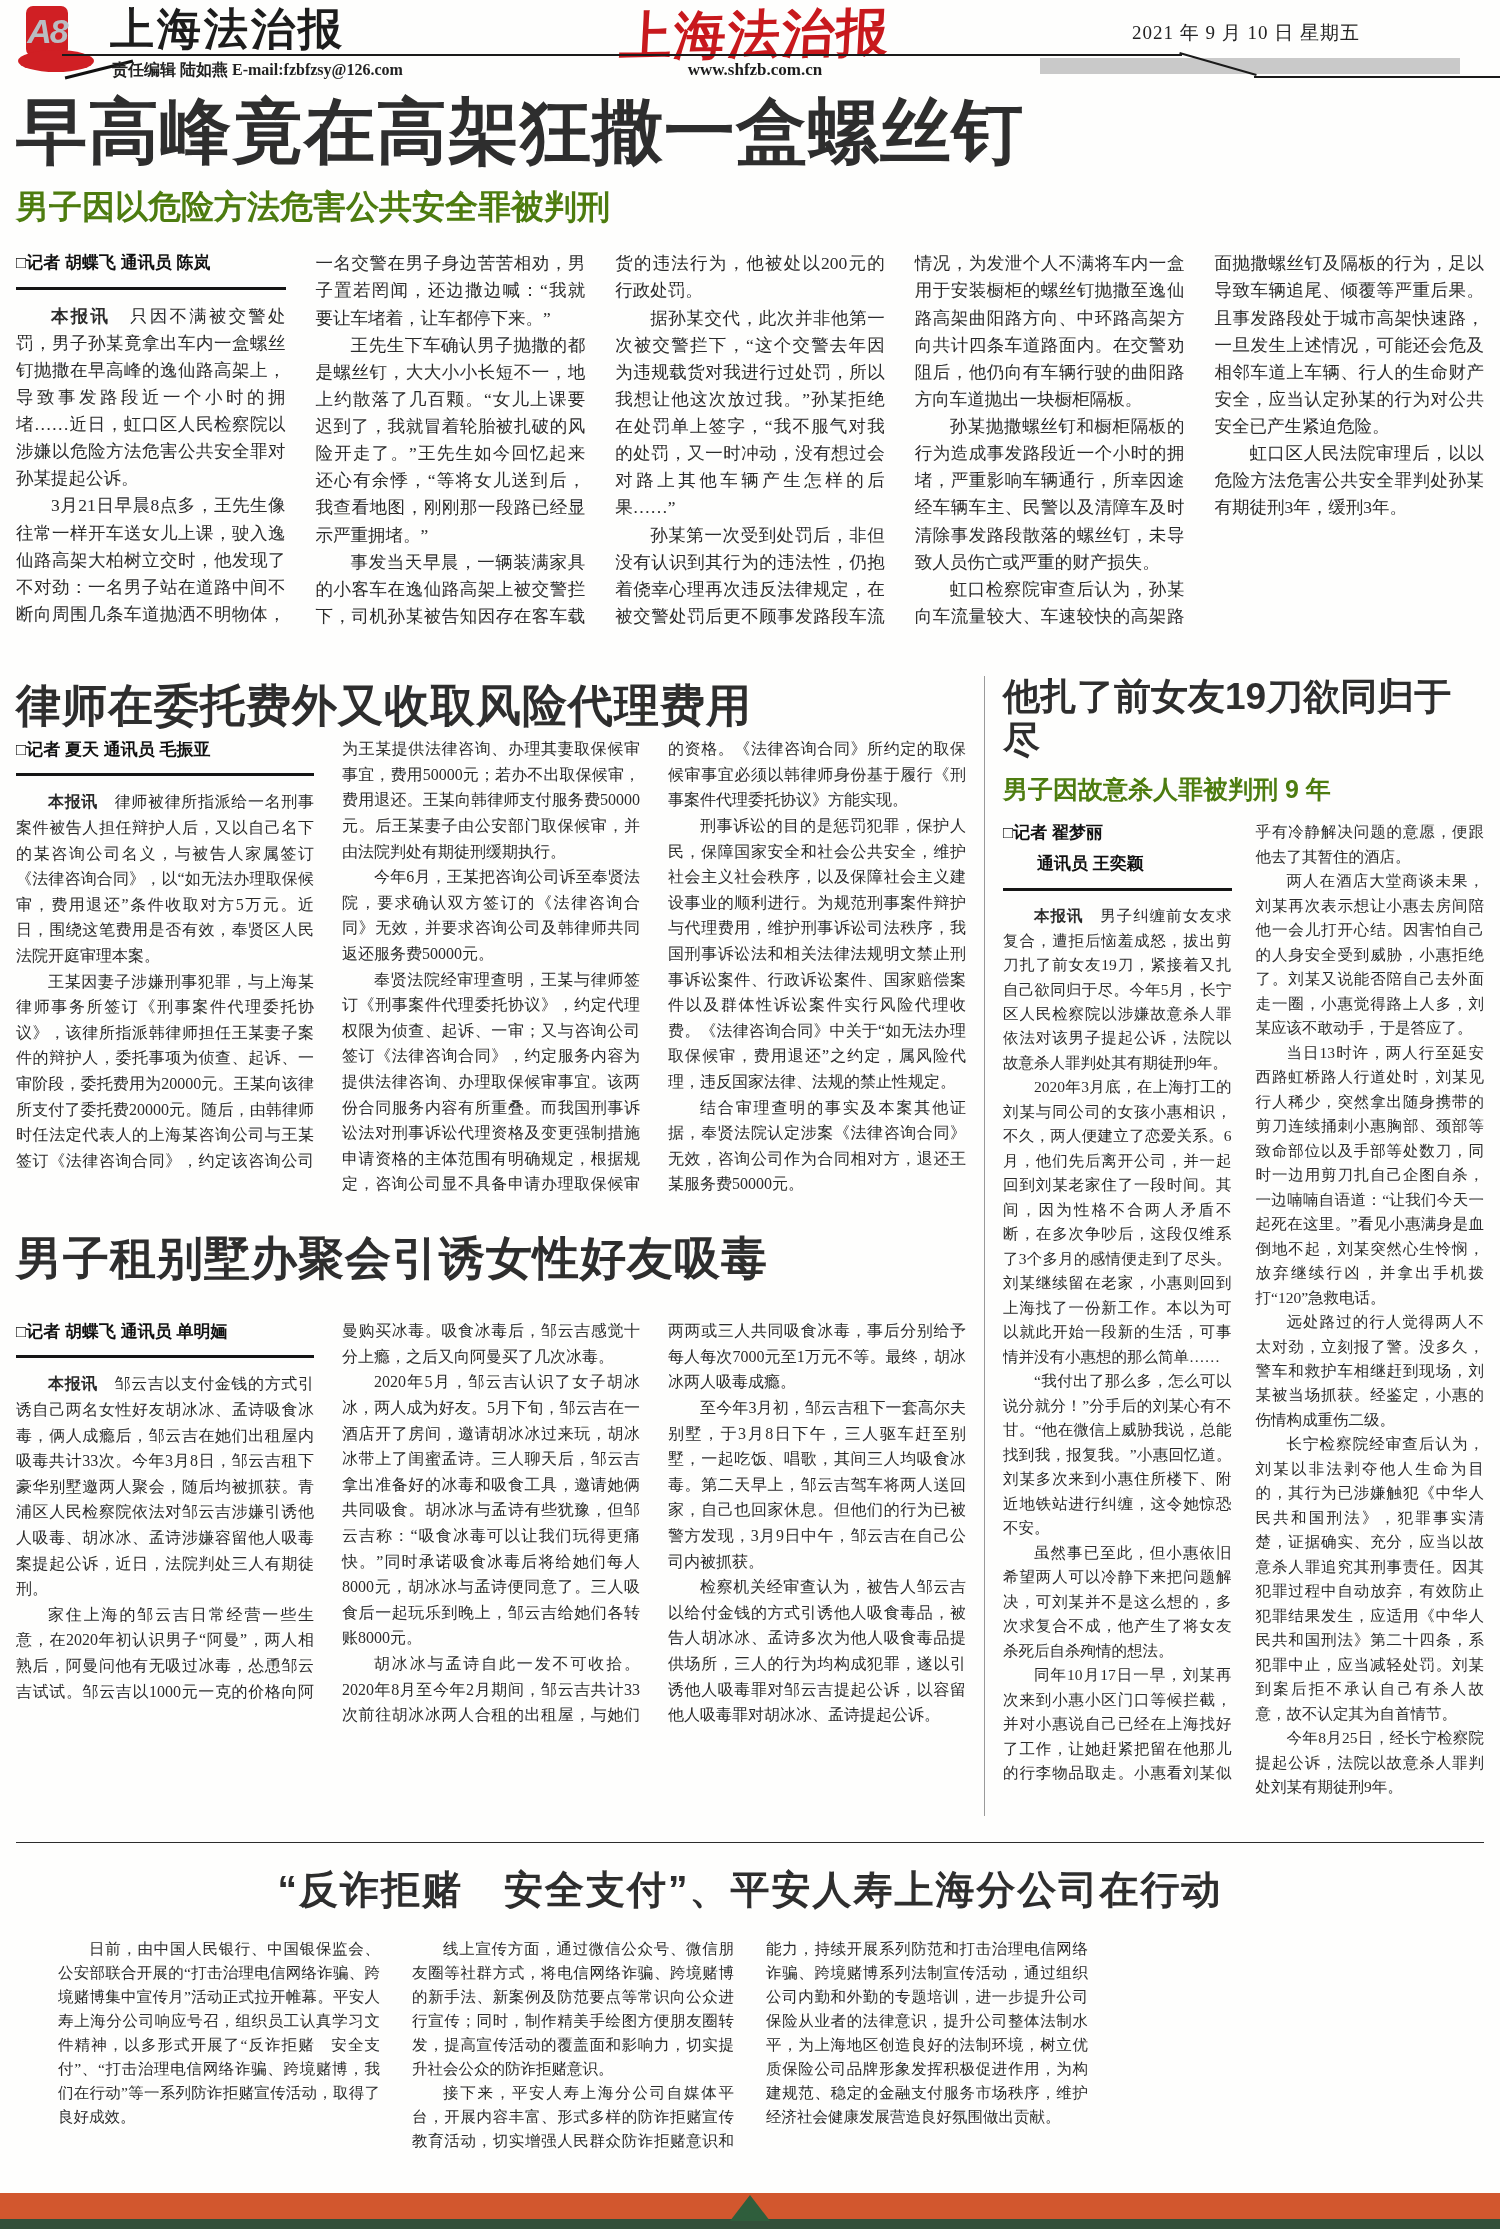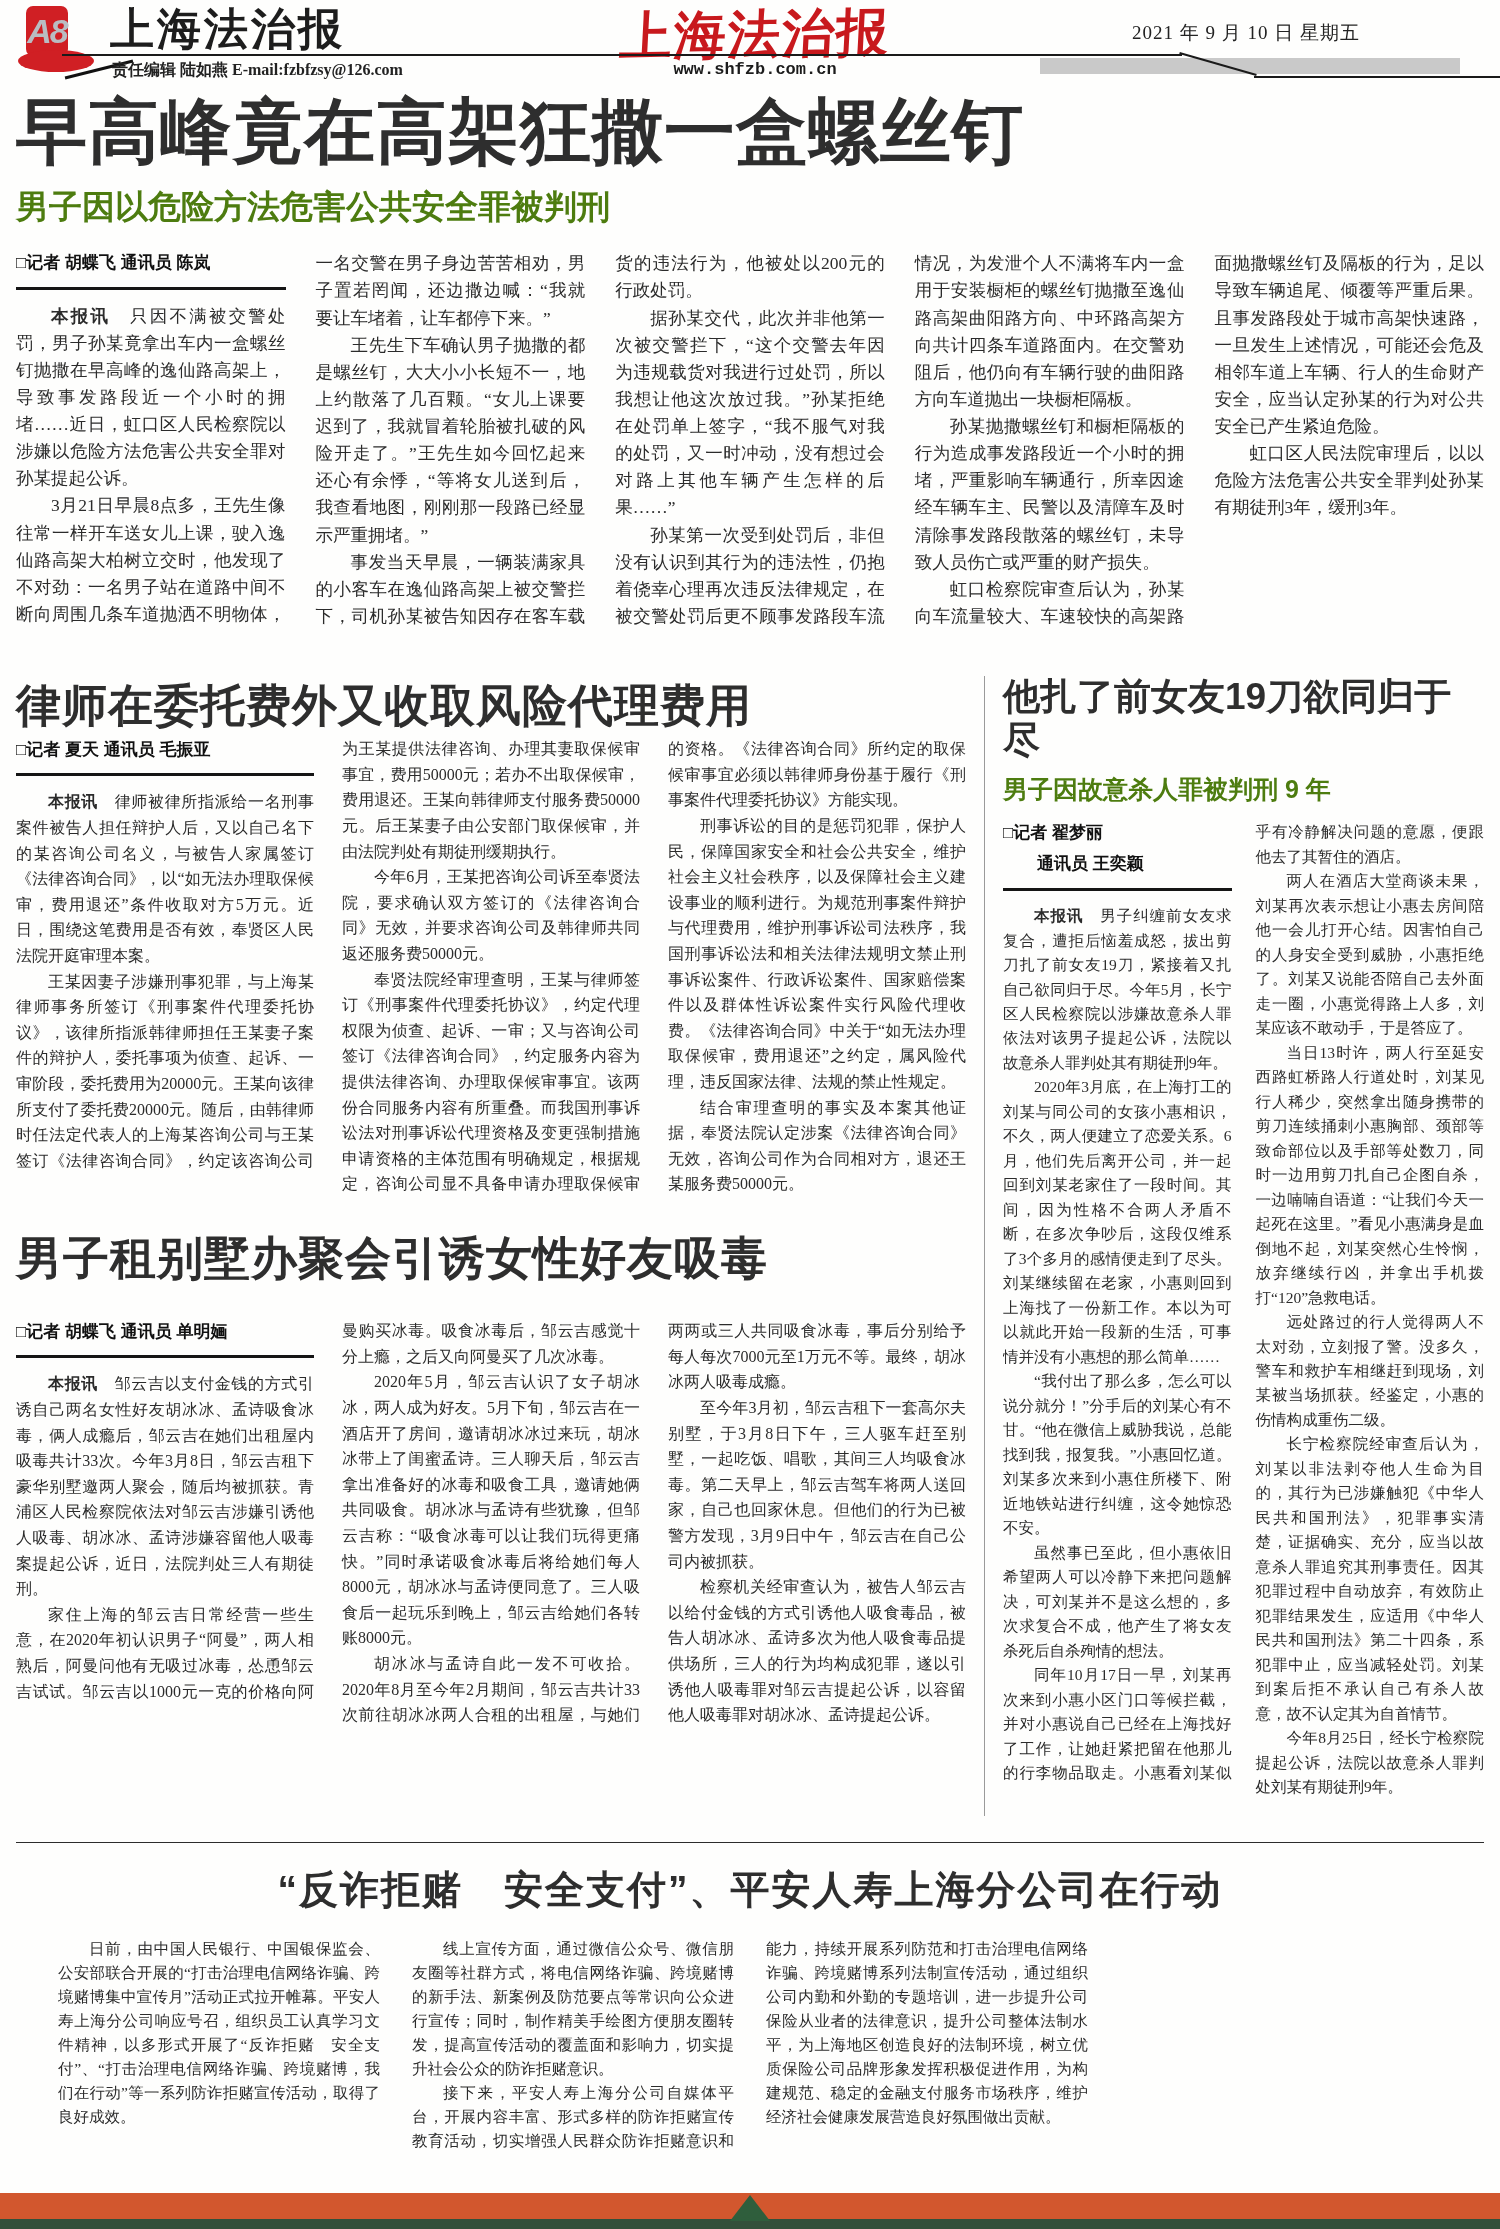--- a/index.html
+++ b/index.html
@@ -16,21 +16,21 @@
                 font-size:34px;color:#b9bcc2;letter-spacing:-2px;}
   .badge-ellipse{position:absolute;left:6px;top:46px;width:76px;height:22px;background:#d01f24;border-radius:50%;}
   .badge-diag{position:absolute;left:52px;top:64px;width:70px;height:3px;background:#111;transform:rotate(-14deg);}
   .section-title{position:absolute;left:110px;top:0px;font-family:"Liberation Sans",sans-serif;
                  font-weight:900;font-size:44px;color:#1d1d1d;letter-spacing:3px;}
   .editor-line{position:absolute;left:112px;top:60px;font-size:16px;font-weight:600;color:#222;}
   .masthead{position:absolute;left:545px;top:0px;width:420px;text-align:center;
             font-weight:900;font-size:52px;color:#c8191d;transform:skewX(-4deg) rotate(-1deg);
             font-family:"DejaVu Serif",serif;letter-spacing:2px;}
   .website{position:absolute;left:545px;top:60px;width:420px;text-align:center;
-           font-weight:700;font-size:17px;color:#1c1c1c;font-family:Liberation Mono, monospace;}
+           font-weight:700;font-size:17px;color:#1c1c1c;font-family:Liberation Serif, serif;}
   .hdr-date{position:absolute;right:140px;top:20px;font-size:19px;color:#222;letter-spacing:1px;}
   .grayband{position:absolute;right:40px;top:58px;width:420px;height:16px;background:#c9c9c9;}
   .hline1{position:absolute;left:62px;top:54px;width:1120px;height:2px;background:#1a1a1a;}
   .hline-diag{position:absolute;left:1178px;top:63px;width:80px;height:2px;background:#1a1a1a;transform:rotate(16deg);}
   .hline2{position:absolute;left:1254px;top:76px;width:246px;height:2px;background:#1a1a1a;}
 
   
   .headline{font-family:"Liberation Sans","DejaVu Sans",sans-serif;font-weight:900;color:#2e2e2e;margin:0;}
   .subhead{font-family:"Liberation Sans","DejaVu Sans",sans-serif;font-weight:700;color:#4d7c0f;margin:0;}
   .byline{font-family:"Liberation Sans",sans-serif;font-weight:700;font-size:17px;color:#111;

